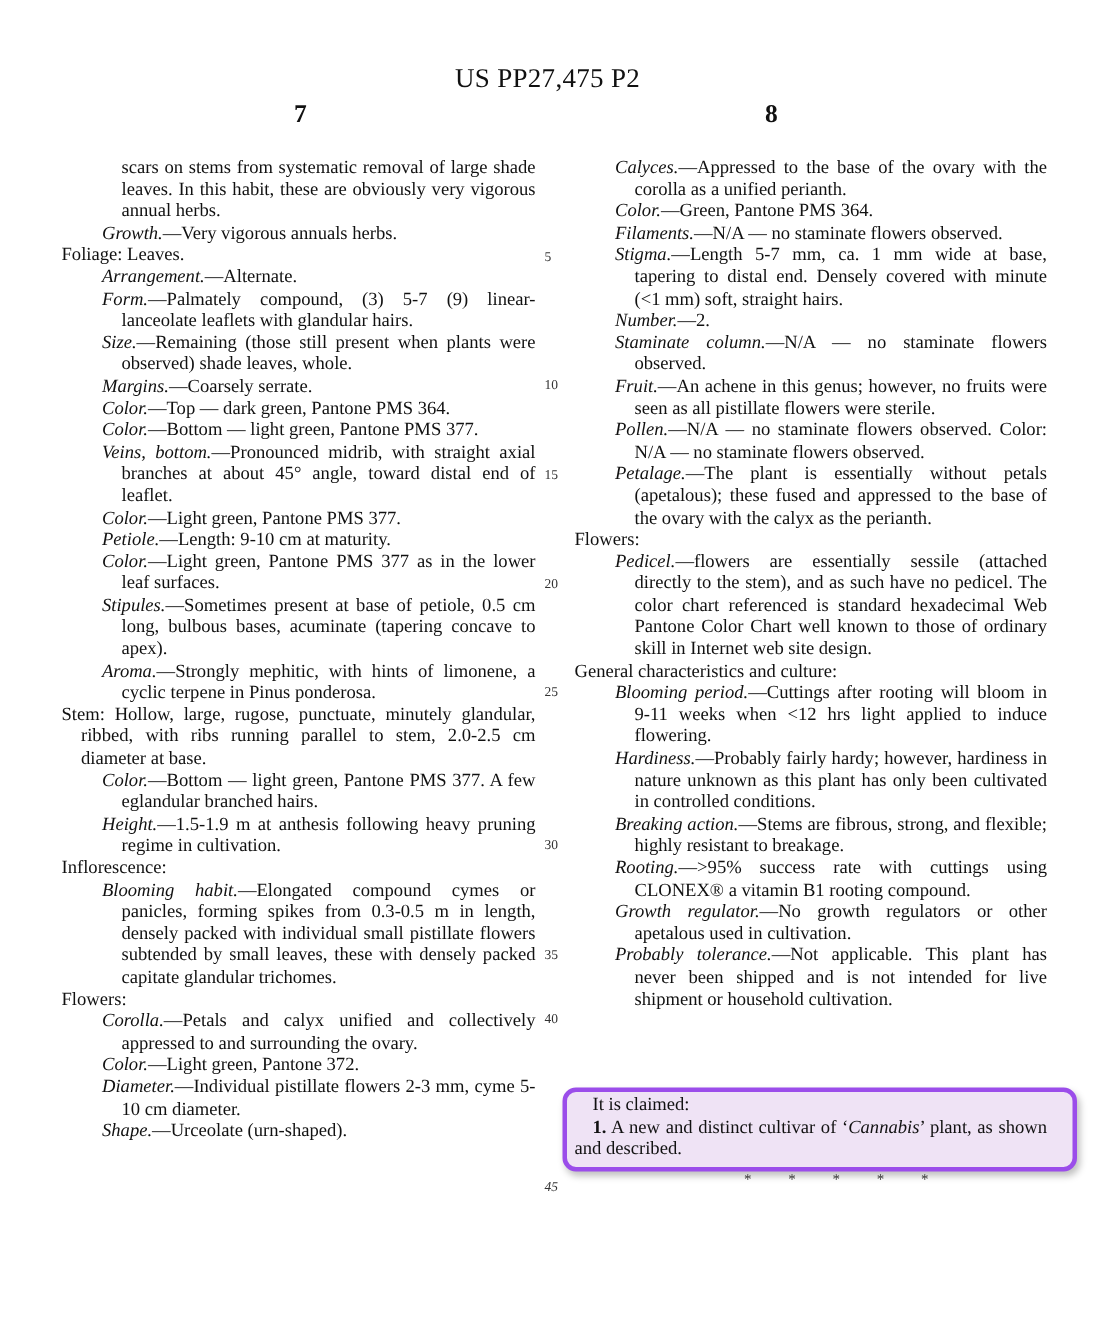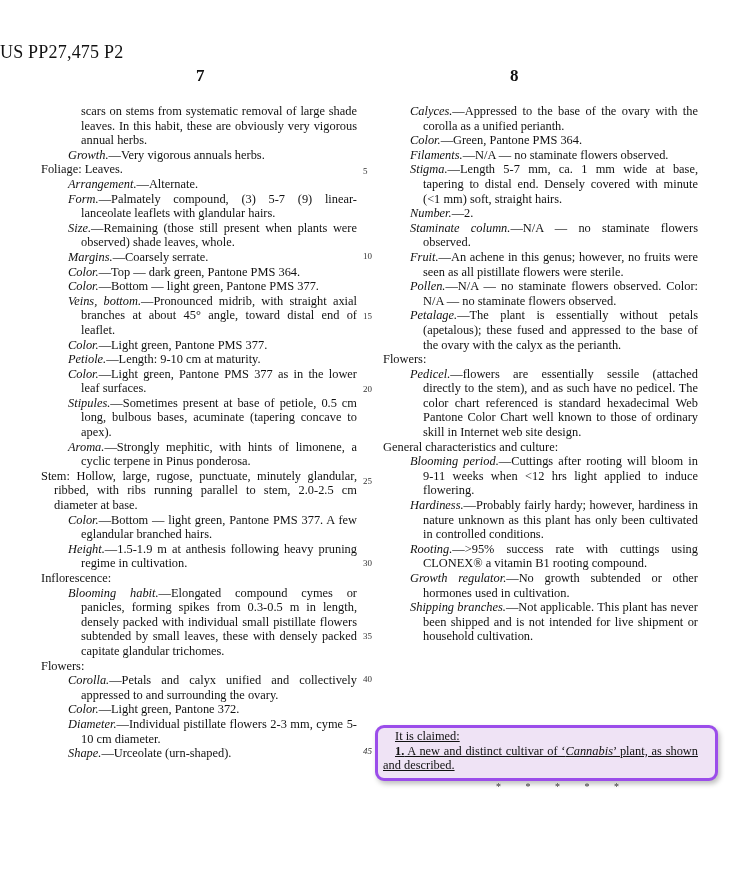--- a/index.html
+++ b/index.html
@@ -13,21 +13,21 @@
     position: relative;
     overflow: hidden;
     font-family: "Liberation Serif", "DejaVu Serif", serif;
     color: #111111;
   }
   .doc-id {
     position: absolute;
     top: 42px;
     left: 0;
     width: 730px;
-    text-align: left;
+    text-align: center;
     font-size: 18px;
     letter-spacing: 0.2px;
   }
   .col-num {
     position: absolute;
     top: 66px;
     font-size: 17px;
     font-weight: bold;
   }
   .col-num.left { left: 196px; }
@@ -81,21 +81,20 @@
     box-shadow: 2px 3px 5px rgba(0,0,0,0.25);
   }
   .claim-text {
     position: absolute;
     left: 383px;
     top: 729px;
     width: 315px;
     font-size: 12.4px;
     line-height: 14.6px;
     text-align: justify;
-    text-decoration: underline;
   }
   .claim-text p { margin: 0; }
   .claim-intro { padding-left: 12px; }
   .claim-body { text-indent: 12px; }
   .claim-body b { font-weight: bold; }
   .stars {
     position: absolute;
     top: 781px;
     left: 496px;
     font-size: 10px;
@@ -145,35 +144,36 @@
     <p class="entry lvl1"><span class="term">Number.</span><span>—2.</span></p>
     <p class="entry lvl1"><span class="term">Staminate column.</span><span>—N/A — no staminate flowers observed.</span></p>
     <p class="entry lvl1"><span class="term">Fruit.</span><span>—An achene in this genus; however, no fruits were seen as all pistillate flowers were sterile.</span></p>
     <p class="entry lvl1"><span class="term">Pollen.</span><span>—N/A — no staminate flowers observed. Color: N/A — no staminate flowers observed.</span></p>
     <p class="entry lvl1"><span class="term">Petalage.</span><span>—The plant is essentially without petals (apetalous); these fused and appressed to the base of the ovary with the calyx as the perianth.</span></p>
     <p class="entry lvl0"><span>Flowers:</span></p>
     <p class="entry lvl1"><span class="term">Pedicel.</span><span>—flowers are essentially sessile (attached directly to the stem), and as such have no pedicel. The color chart referenced is standard hexadecimal Web Pantone Color Chart well known to those of ordinary skill in Internet web site design.</span></p>
     <p class="entry lvl0"><span>General characteristics and culture:</span></p>
     <p class="entry lvl1"><span class="term">Blooming period.</span><span>—Cuttings after rooting will bloom in 9-11 weeks when &lt;12 hrs light applied to induce flowering.</span></p>
     <p class="entry lvl1"><span class="term">Hardiness.</span><span>—Probably fairly hardy; however, hardiness in nature unknown as this plant has only been cultivated in controlled conditions.</span></p>
+    <p class="entry lvl1"><span class="term">Breaking action.</span><span>—Stems are fibrous, strong, and flexible; highly resistant to breakage.</span></p>
     <p class="entry lvl1"><span class="term">Rooting.</span><span>—&gt;95% success rate with cuttings using CLONEX® a vitamin B1 rooting compound.</span></p>
-    <p class="entry lvl1"><span class="term">Growth regulator.</span><span>—No growth subtended or other hormones used in cultivation.</span></p>
-    <p class="entry lvl1"><span class="term">Shipping branches.</span><span>—Not applicable. This plant has never been shipped and is not intended for live shipment or household cultivation.</span></p>
+    <p class="entry lvl1"><span class="term">Growth regulator.</span><span>—No growth regulators or other apetalous used in cultivation.</span></p>
+    <p class="entry lvl1"><span class="term">Probably tolerance.</span><span>—Not applicable. This plant has never been shipped and is not intended for live shipment or household cultivation.</span></p>
   </div>
 
 <div class="line-nums" id="line-nums">
     <span style="top: 166px;">5</span>
     <span style="top: 251px;">10</span>
     <span style="top: 311px;">15</span>
     <span style="top: 384px;">20</span>
-    <span style="top: 476px;">25</span>
+    <span style="top: 456px;">25</span>
     <span style="top: 529px; margin-top: 29px;">30</span>
     <span style="top: 631px;">35</span>
     <span style="top: 674px;">40</span>
-    <span style="top: 746px; font-style: italic;">45</span>
+    <span style="top: 786px; font-style: italic;">45</span>
   </div>
 
 <div class="claim-box"></div>
 <div class="claim-text">
   <p class="claim-intro">It is claimed:</p>
   <p class="claim-body"><b>1.</b><span> A new and distinct cultivar of ‘</span><i>Cannabis</i><span>’ plant, as shown and described.</span></p>
 </div>
 <div class="stars">* * * * *</div>
 
 </body></html>

